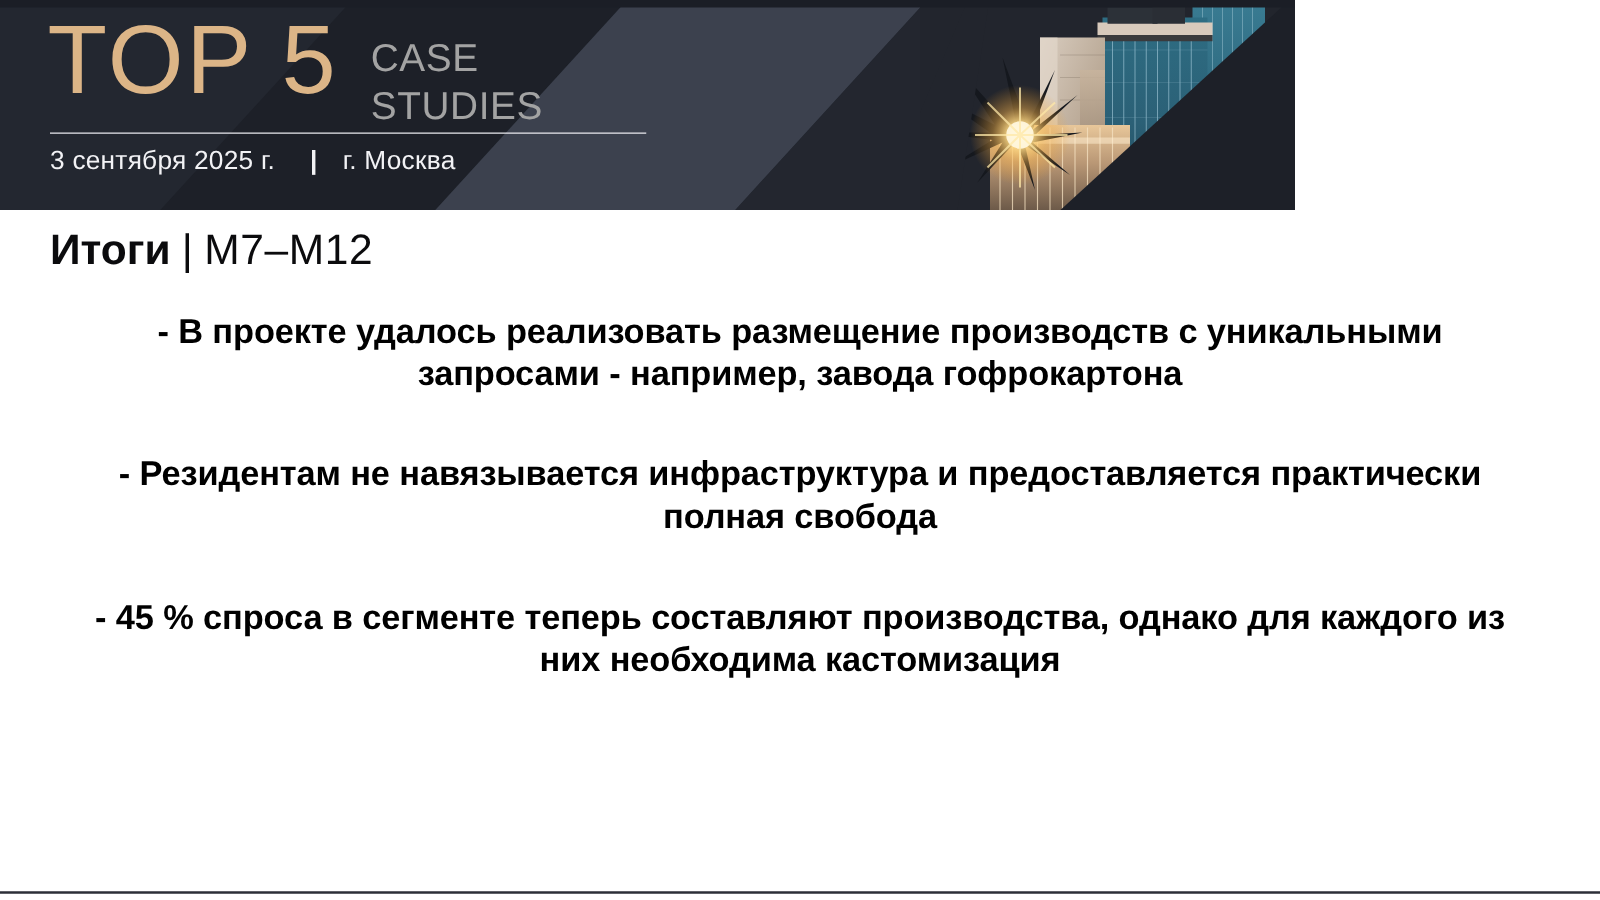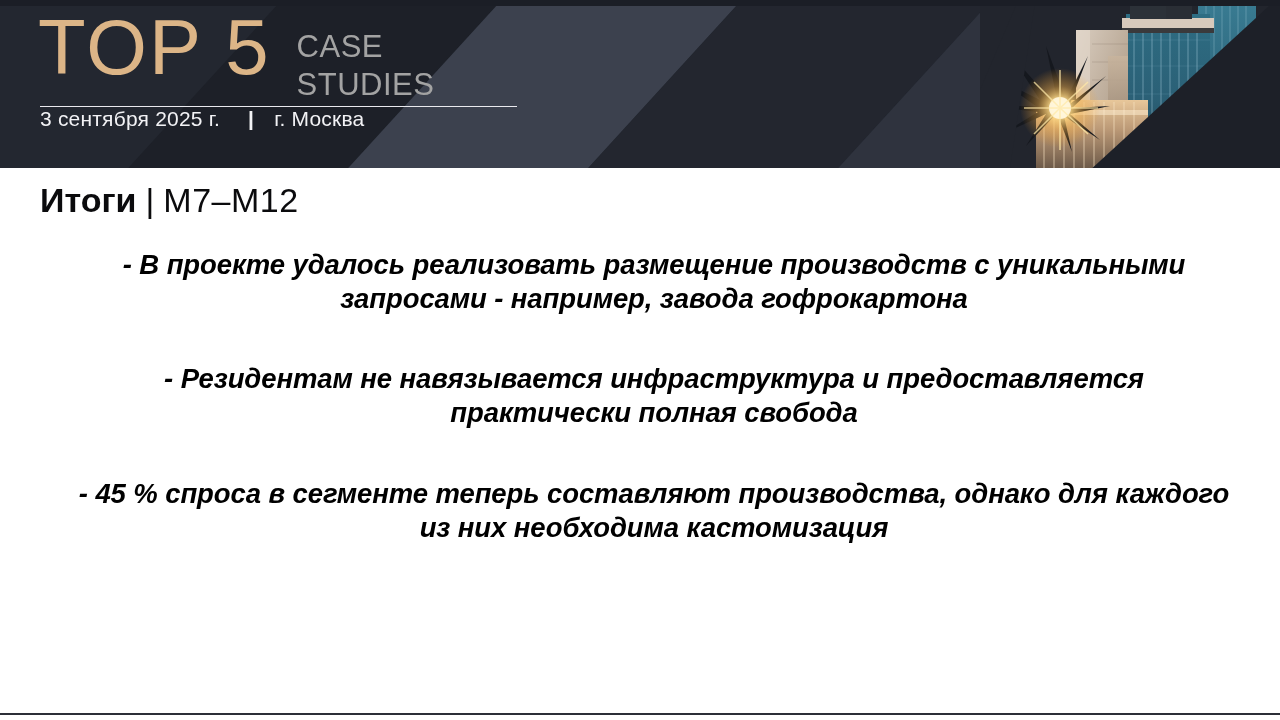--- a/index.html
+++ b/index.html
@@ -22,21 +22,21 @@
     height: 720px;
     background: #ffffff;
     overflow: hidden;
   }
 
   
   .header {
     position: absolute;
     left: 0;
     top: 0;
-    width: 1280px;
+    width: 1036px;
     height: 168px;
     background: #232730;
     overflow: hidden;
   }
   .header-topstrip {
     position: absolute;
     left: 0; top: 0;
     width: 1280px; height: 6px;
     background: #1b1e26;
     z-index: 6;
@@ -95,20 +95,21 @@
   .cs-line { display: block; white-space: nowrap; }
 
   .rule {
     width: 477px;
     height: 1.5px;
     background: #e9e9ee;
     margin-top: 2px;
     margin-left: 2px;
   }
   .meta {
+    margin-top: 10px;
     margin-left: 2px;
     color: #f2f2f5;
     font-size: 21px;
     font-weight: 400;
     letter-spacing: 0.2px;
     display: flex;
     align-items: baseline;
     white-space: nowrap;
   }
   .meta-date { }
@@ -128,24 +129,23 @@
     line-height: 1.1;
     color: #0b0b0d;
     white-space: nowrap;
   }
   .pt-strong { font-weight: 700; letter-spacing: 0px; }
   .pt-sep { font-weight: 400; padding: 0 9px; }
   .pt-light { font-weight: 400; letter-spacing: 0.5px; margin-top: 26px; }
 
   .bullets {
     position: absolute;
-    left: 68px;
+    left: 54px;
     top: 248px;
     width: 1172px;
-    font-style: italic;
   }
   .bullet {
     text-align: center;
     font-weight: 700;
     font-size: 27.5px;
     line-height: 1.22;
     color: #000000;
     letter-spacing: -0.1px;
     padding: 0 4px;
   }

